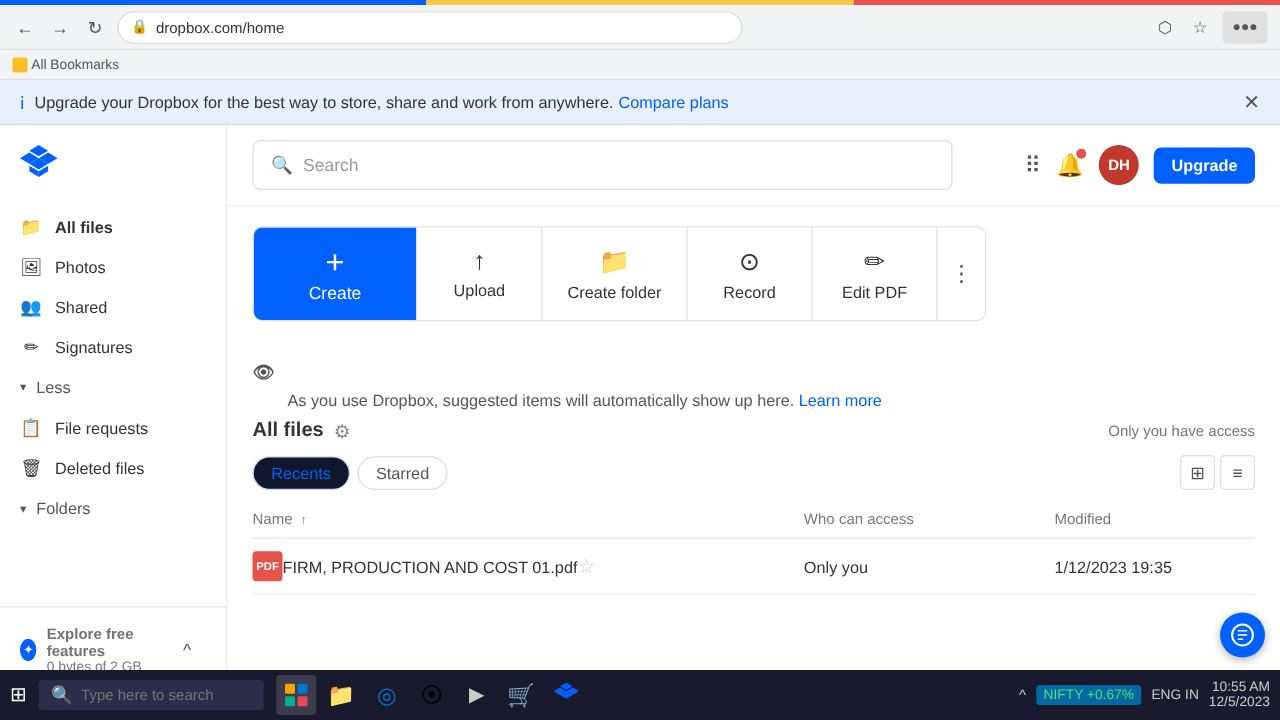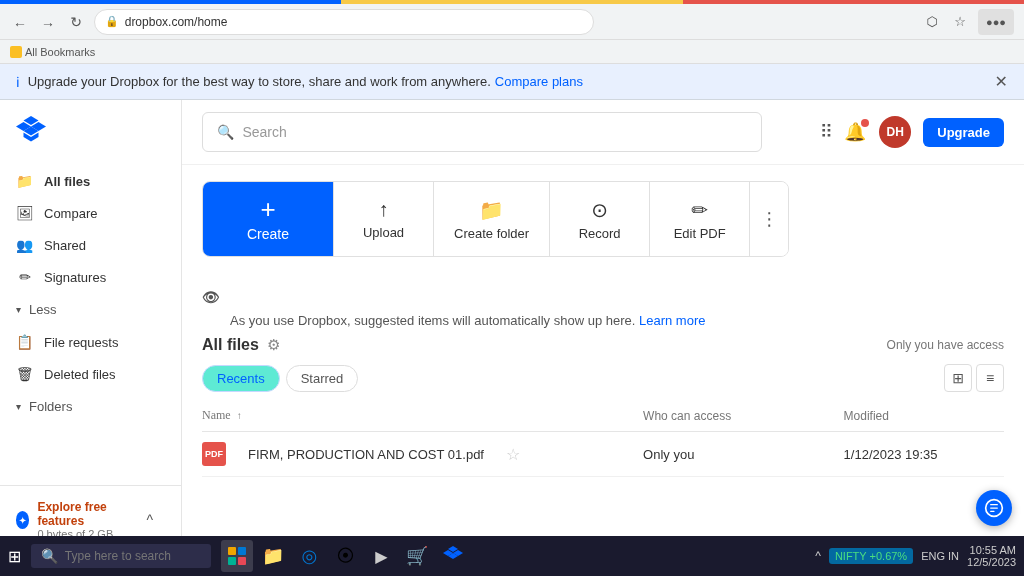--- a/index.html
+++ b/index.html
@@ -68,21 +68,21 @@
       font-size: 13px;
       color: #333;
       border-radius: 0;
     }
     .sidebar-item.active { font-weight: 600; }
     .sidebar-item .si-icon { width: 18px; height: 18px; display: flex; align-items: center; justify-content: center; font-size: 14px; flex-shrink: 0; }
     .sidebar-section { padding: 4px 0; }
     .sidebar-collapse { display: flex; align-items: center; padding: 5px 16px; gap: 8px; cursor: pointer; font-size: 13px; color: #555; }
     .sidebar-collapse .chevron { font-size: 10px; }
     .sidebar-bottom { margin-top: auto; padding: 8px 0; border-top: 1px solid #e5e5e5; }
-    .storage-label { font-size: 12px; font-weight: 600; color: #c2410c; }
+    .storage-label { font-size: 12px; font-weight: 600; color: #737373; }
     .storage-sub { font-size: 11px; color: #777; }
     .storage-bar-bg { height: 4px; background: #e0e0e0; border-radius: 2px; margin-top: 6px; }
     .storage-bar-fill { height: 4px; background: #0061ff; border-radius: 2px; width: 0%; }
     .explore-btn { display: flex; align-items: center; gap: 8px; padding: 6px 16px; font-size: 12px; color: #333; cursor: pointer; }
     .explore-icon { width: 18px; height: 18px; background: #0061ff; border-radius: 50%; display: flex; align-items: center; justify-content: center; color: white; font-size: 10px; }
     .collapse-btn { display: flex; align-items: center; justify-content: flex-end; padding: 4px 12px; cursor: pointer; color: #555; font-size: 14px; border: none; background: none; }
 
     
     .content-area { flex: 1; background: white; overflow-y: auto; }
 
@@ -136,28 +136,28 @@
     .tabs { display: flex; gap: 6px; }
     .tab {
       padding: 5px 14px;
       border-radius: 20px;
       font-size: 13px;
       cursor: pointer;
       border: 1px solid #ddd;
       background: white;
       color: #555;
     }
-    .tab.active { background: #5eead4; color: #0061ff; border-color: #c5d8ff; font-weight: 500; }
+    .tab.active { background: #0f172a; color: #0061ff; border-color: #c5d8ff; font-weight: 500; }
     .view-btns { display: flex; gap: 4px; }
     .view-btn { width: 28px; height: 28px; display: flex; align-items: center; justify-content: center; cursor: pointer; border: 1px solid #ddd; background: white; border-radius: 4px; color: #555; font-size: 14px; }
 
     
     .files-table { width: 100%; border-collapse: collapse; }
     .files-table th { text-align: left; font-size: 12px; color: #777; font-weight: 500; padding: 8px 12px 8px 0; border-bottom: 1px solid #e5e5e5; }
-    .files-table th.name-col { padding-left: 0; font-family: Liberation Serif, serif; }
+    .files-table th.name-col { padding-left: 0; }
     .files-table th .sort-arrow { font-size: 10px; margin-left: 3px; }
     .files-table td { padding: 10px 12px 10px 0; border-bottom: 1px solid #f0f0f0; font-size: 13px; color: #333; vertical-align: middle; }
     .file-icon { width: 24px; height: 24px; flex-shrink: 0; display: flex; align-items: center; justify-content: center; }
     .pdf-icon { background: #e5534b; color: white; border-radius: 3px; font-size: 9px; font-weight: 700; }
     .star-icon { color: #ccc; font-size: 16px; cursor: pointer; }
     .file-name { font-size: 13px; color: #333; }
 
     
     .taskbar {
       position: fixed;
@@ -188,21 +188,21 @@
     .action-row-wrapper { display: flex; align-items: stretch; padding: 16px 20px; gap: 0; }
     .action-group { display: flex; border: 1px solid #e0e0e0; border-radius: 8px; overflow: hidden; }
     .create-action { background: #0061ff; color: white; border: none; display: flex; flex-direction: column; align-items: center; justify-content: center; gap: 4px; padding: 14px 24px; cursor: pointer; min-width: 130px; }
     .create-action .plus-sign { font-size: 26px; font-weight: 300; line-height: 1; }
     .create-action .btn-label { font-size: 14px; font-weight: 500; }
     .regular-action { background: white; border: none; border-left: 1px solid #e0e0e0; display: flex; flex-direction: column; align-items: center; justify-content: center; gap: 4px; padding: 14px 20px; cursor: pointer; color: #333; min-width: 100px; }
     .regular-action .btn-icon-sym { font-size: 20px; }
     .regular-action .btn-label { font-size: 13px; }
     .more-actions-btn { background: white; border: none; border-left: 1px solid #e0e0e0; display: flex; align-items: center; justify-content: center; padding: 0 10px; cursor: pointer; color: #555; font-size: 18px; }
 
-    .name-cell-inner { display: flex; align-items: center; gap: 22px; }
+    .name-cell-inner { display: flex; align-items: center; gap: 0; }
   </style>
 </head>
 <body>
 
 <div class="top-bars">
   <div class="bar-blue"></div>
   <div class="bar-yellow"></div>
   <div class="bar-red"></div>
 </div>
 
@@ -251,21 +251,21 @@
       </svg>
     </div>
 
     <div class="sidebar-section">
       <div class="sidebar-item active">
         <span class="si-icon">📁</span>
         <span>All files</span>
       </div>
       <div class="sidebar-item">
         <span class="si-icon">🖼</span>
-        <span>Compare</span>
+        <span>Photos</span>
       </div>
       <div class="sidebar-item">
         <span class="si-icon">👥</span>
         <span>Shared</span>
       </div>
       <div class="sidebar-item">
         <span class="si-icon">✏</span>
         <span>Signatures</span>
       </div>
     </div>

